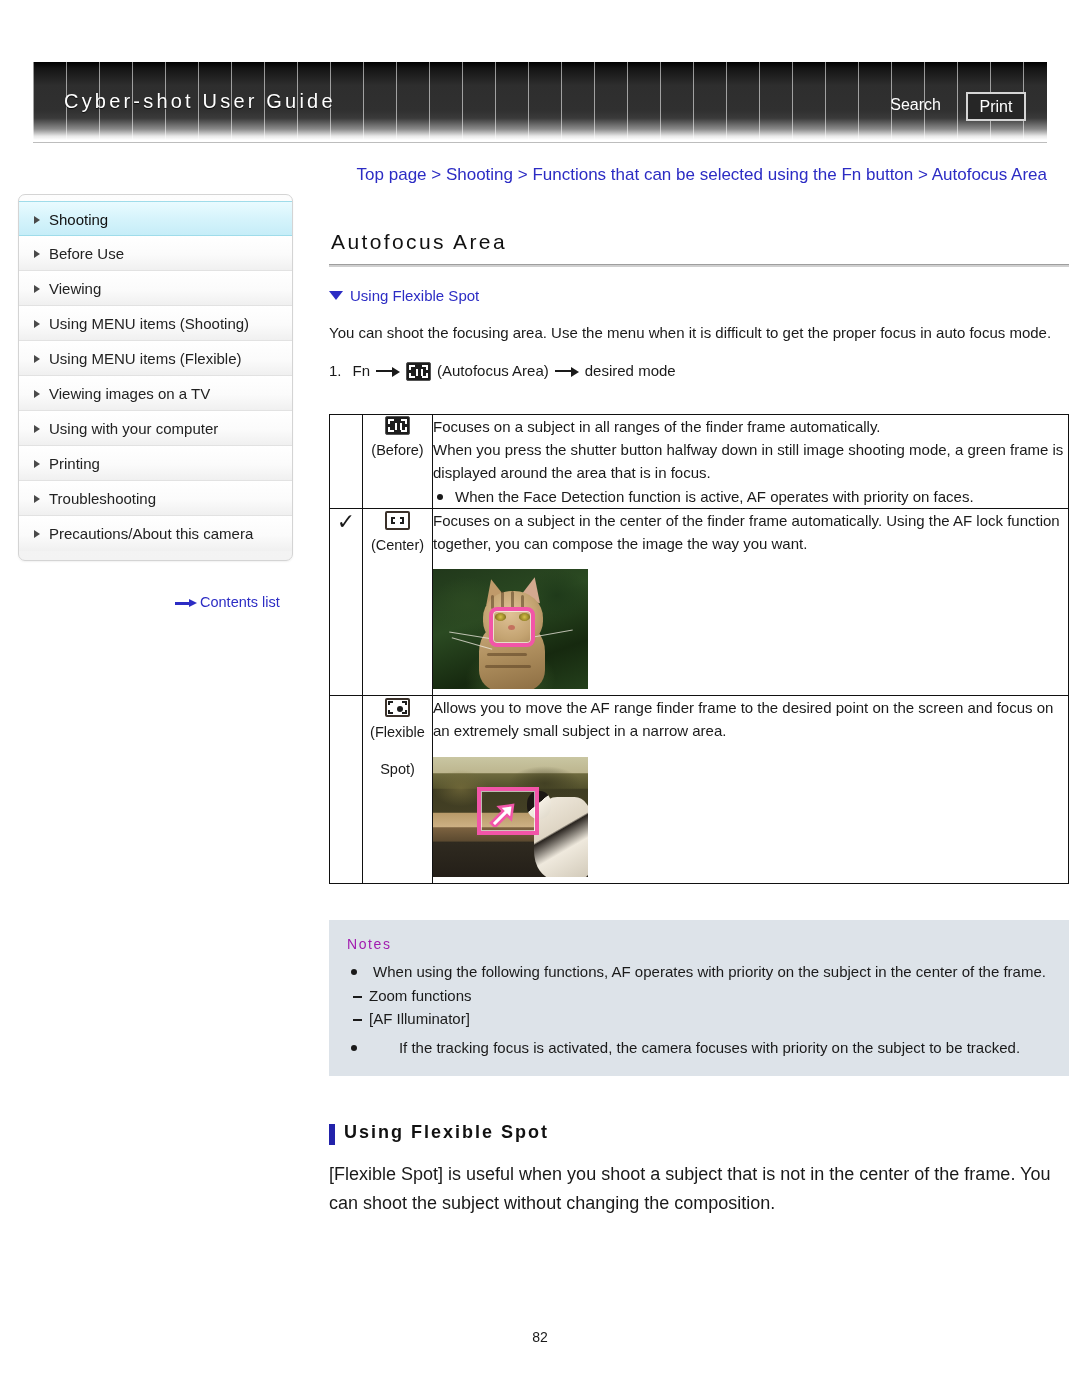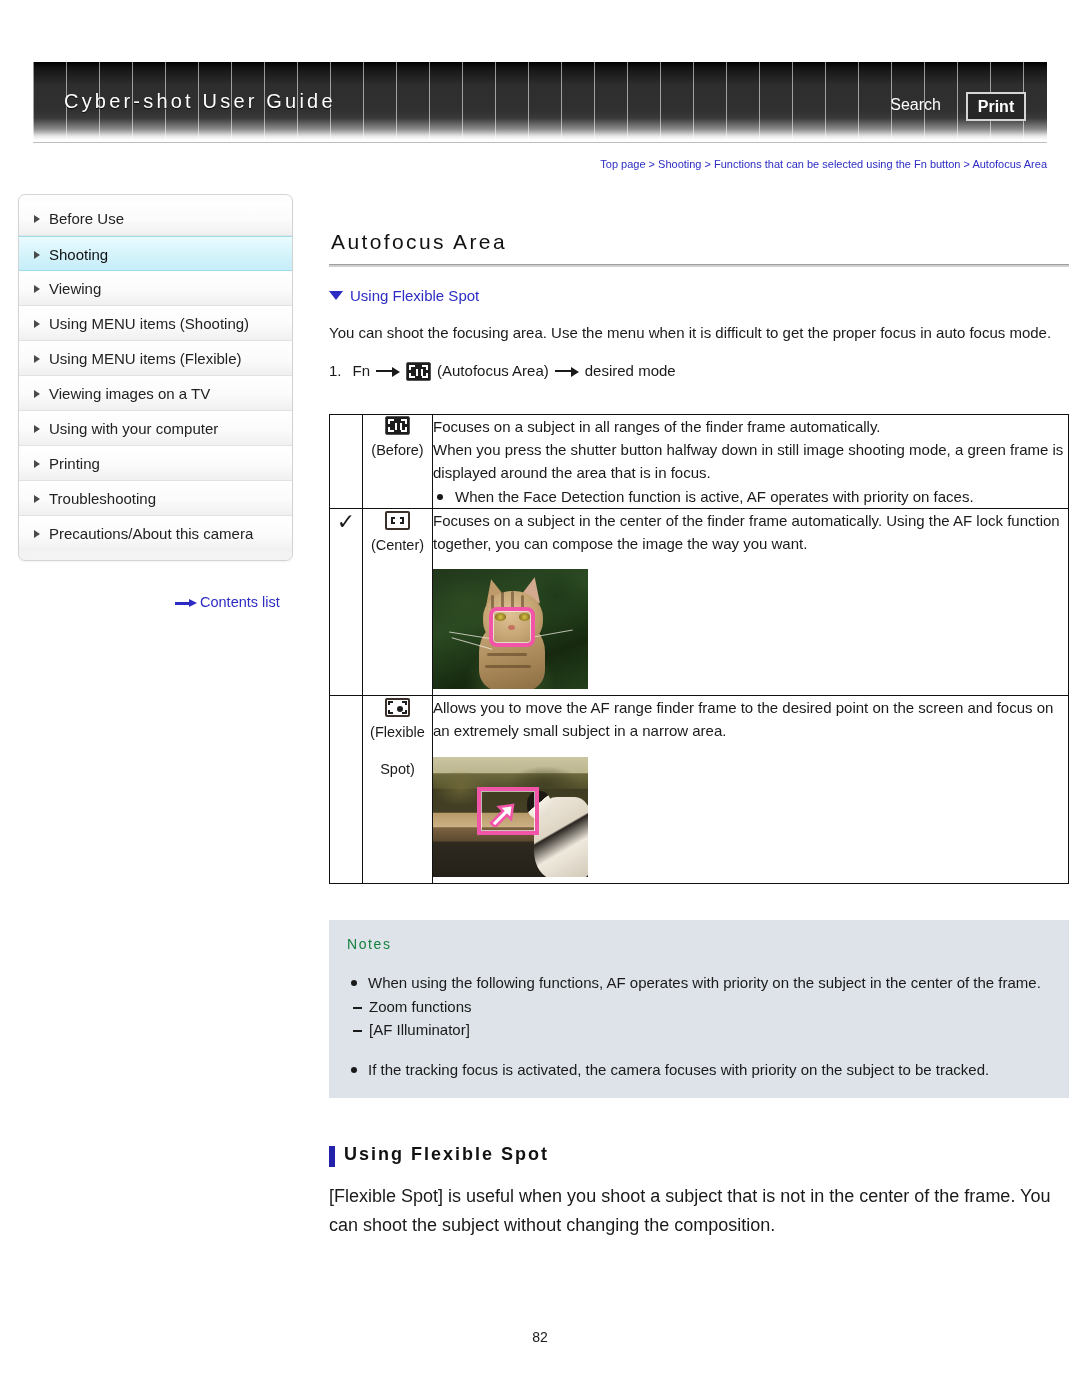--- a/index.html
+++ b/index.html
@@ -45,34 +45,33 @@
   .header-print {
     position: absolute;
     right: 21px; top: 30px;
     width: 60px; height: 29px;
     border: 2px solid #d5d5d5;
     background: #262626;
     color: #ffffff;
     font-size: 16px;
     line-height: 25px;
     text-align: center;
-    font-weight: bold;
   }
   .header-rule {
     position: absolute;
     left: 33px; top: 142px;
     width: 1014px; height: 1px;
     background: #bdbdbd;
   }
 
   
   .breadcrumb {
     position: absolute;
-    right: 33px; top: 158px;
-    font-size: 11px;
+    right: 33px; top: 165px;
+    font-size: 17px;
     color: #2c2cc4;
     white-space: nowrap;
   }
 
   
   .sidebar {
     position: absolute;
     left: 18px; top: 194px;
     width: 275px;
     border: 1px solid #d4d4d4;
@@ -421,29 +420,30 @@
 
   
   .notes {
     margin-top: 36px;
     background: #dde3e9;
     padding: 14px 18px 16px 18px;
     font-size: 15px;
     line-height: 1.52;
   }
   .notes-title {
-    color: #15803d;
+    color: #a21caf;
     font-size: 14px;
     letter-spacing: 1.6px;
     margin-bottom: 6px;
   }
   .note-item {
     position: relative;
     padding-left: 21px;
-    margin-top: 17px;
+    margin-top: 6px;
+    text-align: center;
   }
   .note-item::before {
     content: "";
     position: absolute; left: 4px; top: 8px;
     width: 6px; height: 6px; border-radius: 50%;
     background: #1a1a1a;
   }
   .note-sub {
     position: relative;
     padding-left: 22px;
@@ -493,22 +493,22 @@
 <div class="header">
   <div class="header-title">Cyber-shot User Guide</div>
   <div class="header-search">Search</div>
   <div class="header-print">Print</div>
 </div>
 <div class="header-rule"></div>
 
 <div class="breadcrumb">Top page &gt; Shooting &gt; Functions that can be selected using the Fn button &gt; Autofocus Area</div>
 
 <div class="sidebar">
+  <div class="nav-item active"><span>Shooting</span></div>
   <div class="nav-item"><span>Before Use</span></div>
-  <div class="nav-item active"><span>Shooting</span></div>
   <div class="nav-item"><span>Viewing</span></div>
   <div class="nav-item"><span>Using MENU items (Shooting)</span></div>
   <div class="nav-item"><span>Using MENU items (Flexible)</span></div>
   <div class="nav-item"><span>Viewing images on a TV</span></div>
   <div class="nav-item"><span>Using with your computer</span></div>
   <div class="nav-item"><span>Printing</span></div>
   <div class="nav-item"><span>Troubleshooting</span></div>
   <div class="nav-item"><span>Precautions/About this camera</span></div>
 </div>
 <div class="contents-link">

